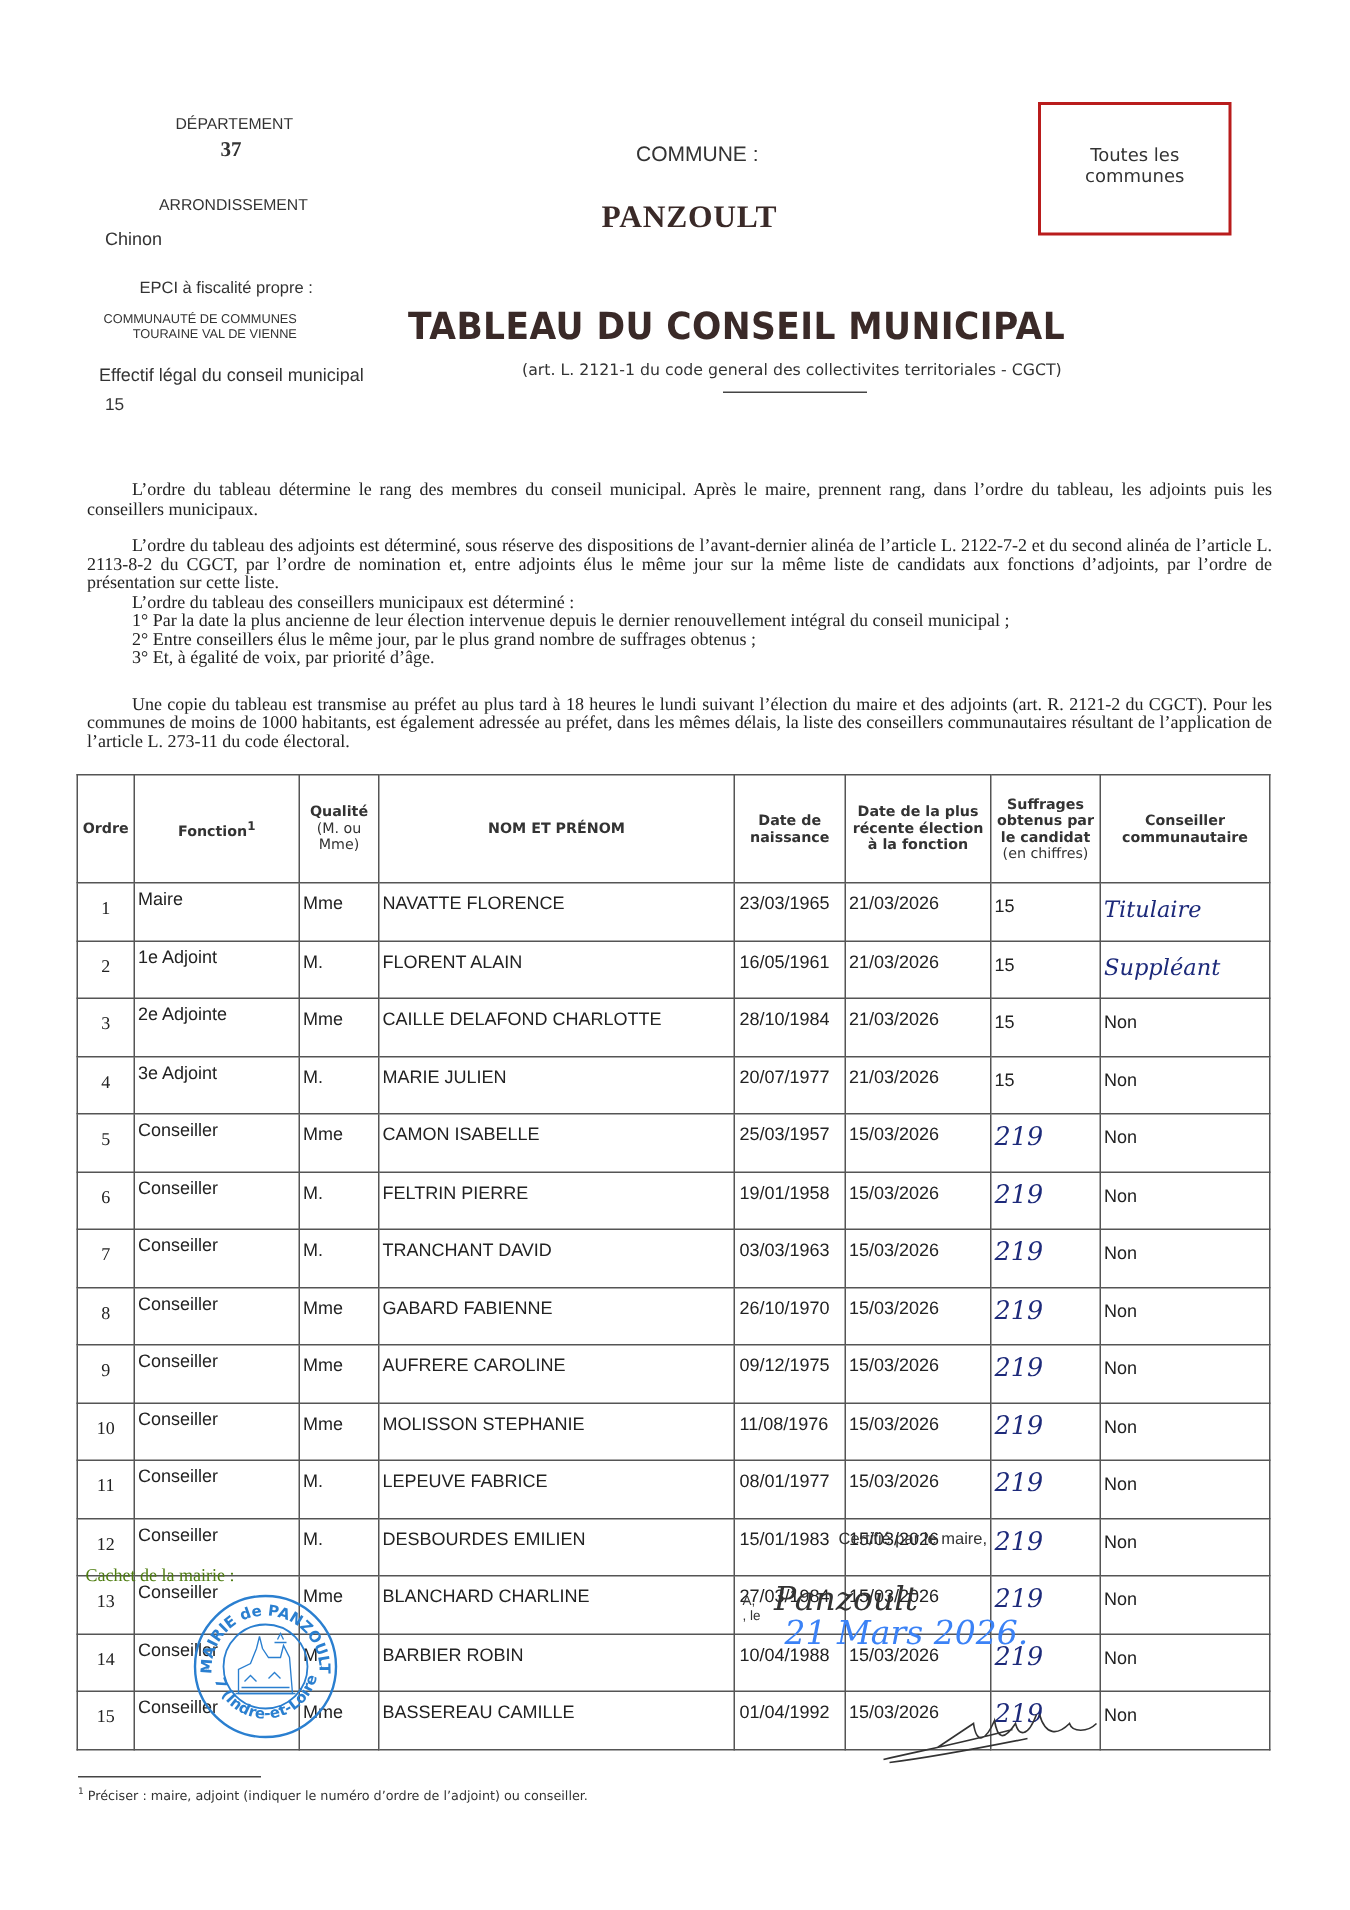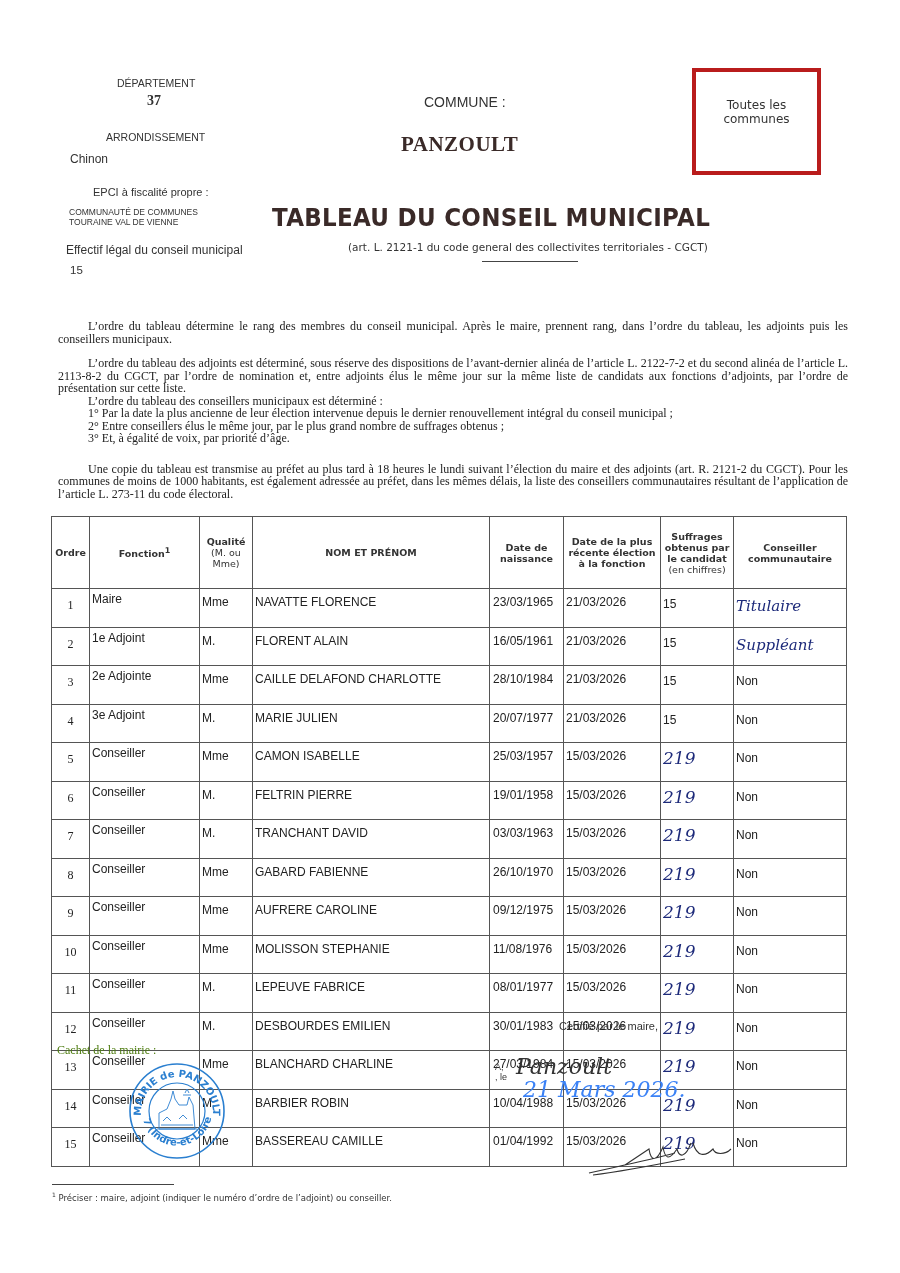--- a/index.html
+++ b/index.html
@@ -4,27 +4,27 @@
   <style>
     html, body { margin: 0; padding: 0; background: #ffffff; }
     body { width: 900px; height: 1273px; position: relative; overflow: hidden; color: #222; font-family: "Liberation Sans", sans-serif; }
     .abs { position: absolute; }
 
     .dept-label { left: 117px; top: 77px; font-size: 10.5px; color: #333; }
     .dept-num { left: 147px; top: 93px; font-family: "Liberation Serif", serif; font-weight: bold; font-size: 14px; color: #333; }
     .arr-label { left: 106px; top: 131px; font-size: 10.5px; color: #333; }
     .arr-val { left: 70px; top: 152px; font-size: 12px; color: #333; }
     .epci-label { left: 93px; top: 186px; font-size: 11px; color: #333; }
-    .epci-val { left: 69px; top: 207px; font-size: 8.5px; line-height: 10px; color: #333; }
+    .epci-val { left: 69px; top: 207px; font-size: 8.5px; line-height: 10px; color: #333; text-align: right; }
     .eff-label { left: 66px; top: 243px; font-size: 12px; color: #333; }
     .eff-val { left: 70px; top: 264px; font-size: 11.5px; color: #333; }
 
     .commune-label { left: 424px; top: 94px; font-size: 14px; color: #333; }
     .commune-name { left: 401px; top: 132px; font-family: "Liberation Serif", serif; font-weight: bold; font-size: 21px; color: #3a2a28; letter-spacing: 0.5px; }
-    .scope-box { left: 692px; top: 68px; width: 129px; height: 107px; border: 4px solid #b91c1c; box-sizing: border-box; text-align: center; padding-top: 26px; font-family: "DejaVu Sans", sans-serif; font-size: 12px; line-height: 14px; color: #333; }
+    .scope-box { left: 692px; top: 68px; width: 129px; height: 89px; border: 2px solid #b91c1c; box-sizing: border-box; text-align: center; padding-top: 26px; font-family: "DejaVu Sans", sans-serif; font-size: 12px; line-height: 14px; color: #333; }
 
     .main-title { left: 272px; top: 203px; font-family: "DejaVu Sans", sans-serif; font-weight: bold; font-size: 25px; color: #3a2a28; letter-spacing: 0.3px; transform: scaleX(0.92); transform-origin: left; }
     .subtitle { left: 348px; top: 241px; font-family: "DejaVu Sans", sans-serif; font-size: 10.5px; color: #333; }
     .title-rule { left: 482px; top: 261px; width: 96px; border-top: 1px solid #444; }
 
     .intro { left: 58px; top: 320px; width: 790px; font-family: "Liberation Serif", serif; font-size: 12px; line-height: 12.5px; color: #222; text-align: justify; }
     .intro p { margin: 0; }
     .intro .indent { text-indent: 30px; }
     .intro .gap { margin-top: 12px; }
     .intro .list-line { padding-left: 30px; }
@@ -233,21 +233,21 @@
         <td class="c-dob"><span>08/01/1977</span></td>
         <td class="c-date"><span>15/03/2026</span></td>
         <td class="c-suf"><span class="hand">219</span></td>
         <td class="c-cc"><span>Non</span></td>
       </tr>
       <tr>
         <td class="c-ordre"><span>12</span></td>
         <td class="c-fn"><span>Conseiller</span></td>
         <td class="c-q"><span>M.</span></td>
         <td class="c-name"><span>DESBOURDES EMILIEN</span></td>
-        <td class="c-dob"><span>30/01/1983</span></td>
+        <td class="c-dob"><span>15/01/1983</span></td>
         <td class="c-date"><span>15/03/2026</span></td>
         <td class="c-suf"><span class="hand">219</span></td>
         <td class="c-cc"><span>Non</span></td>
       </tr>
       <tr>
         <td class="c-ordre"><span>13</span></td>
         <td class="c-fn"><span>Conseiller</span></td>
         <td class="c-q"><span>Mme</span></td>
         <td class="c-name"><span>BLANCHARD CHARLINE</span></td>
         <td class="c-dob"><span>27/03/1984</span></td>

